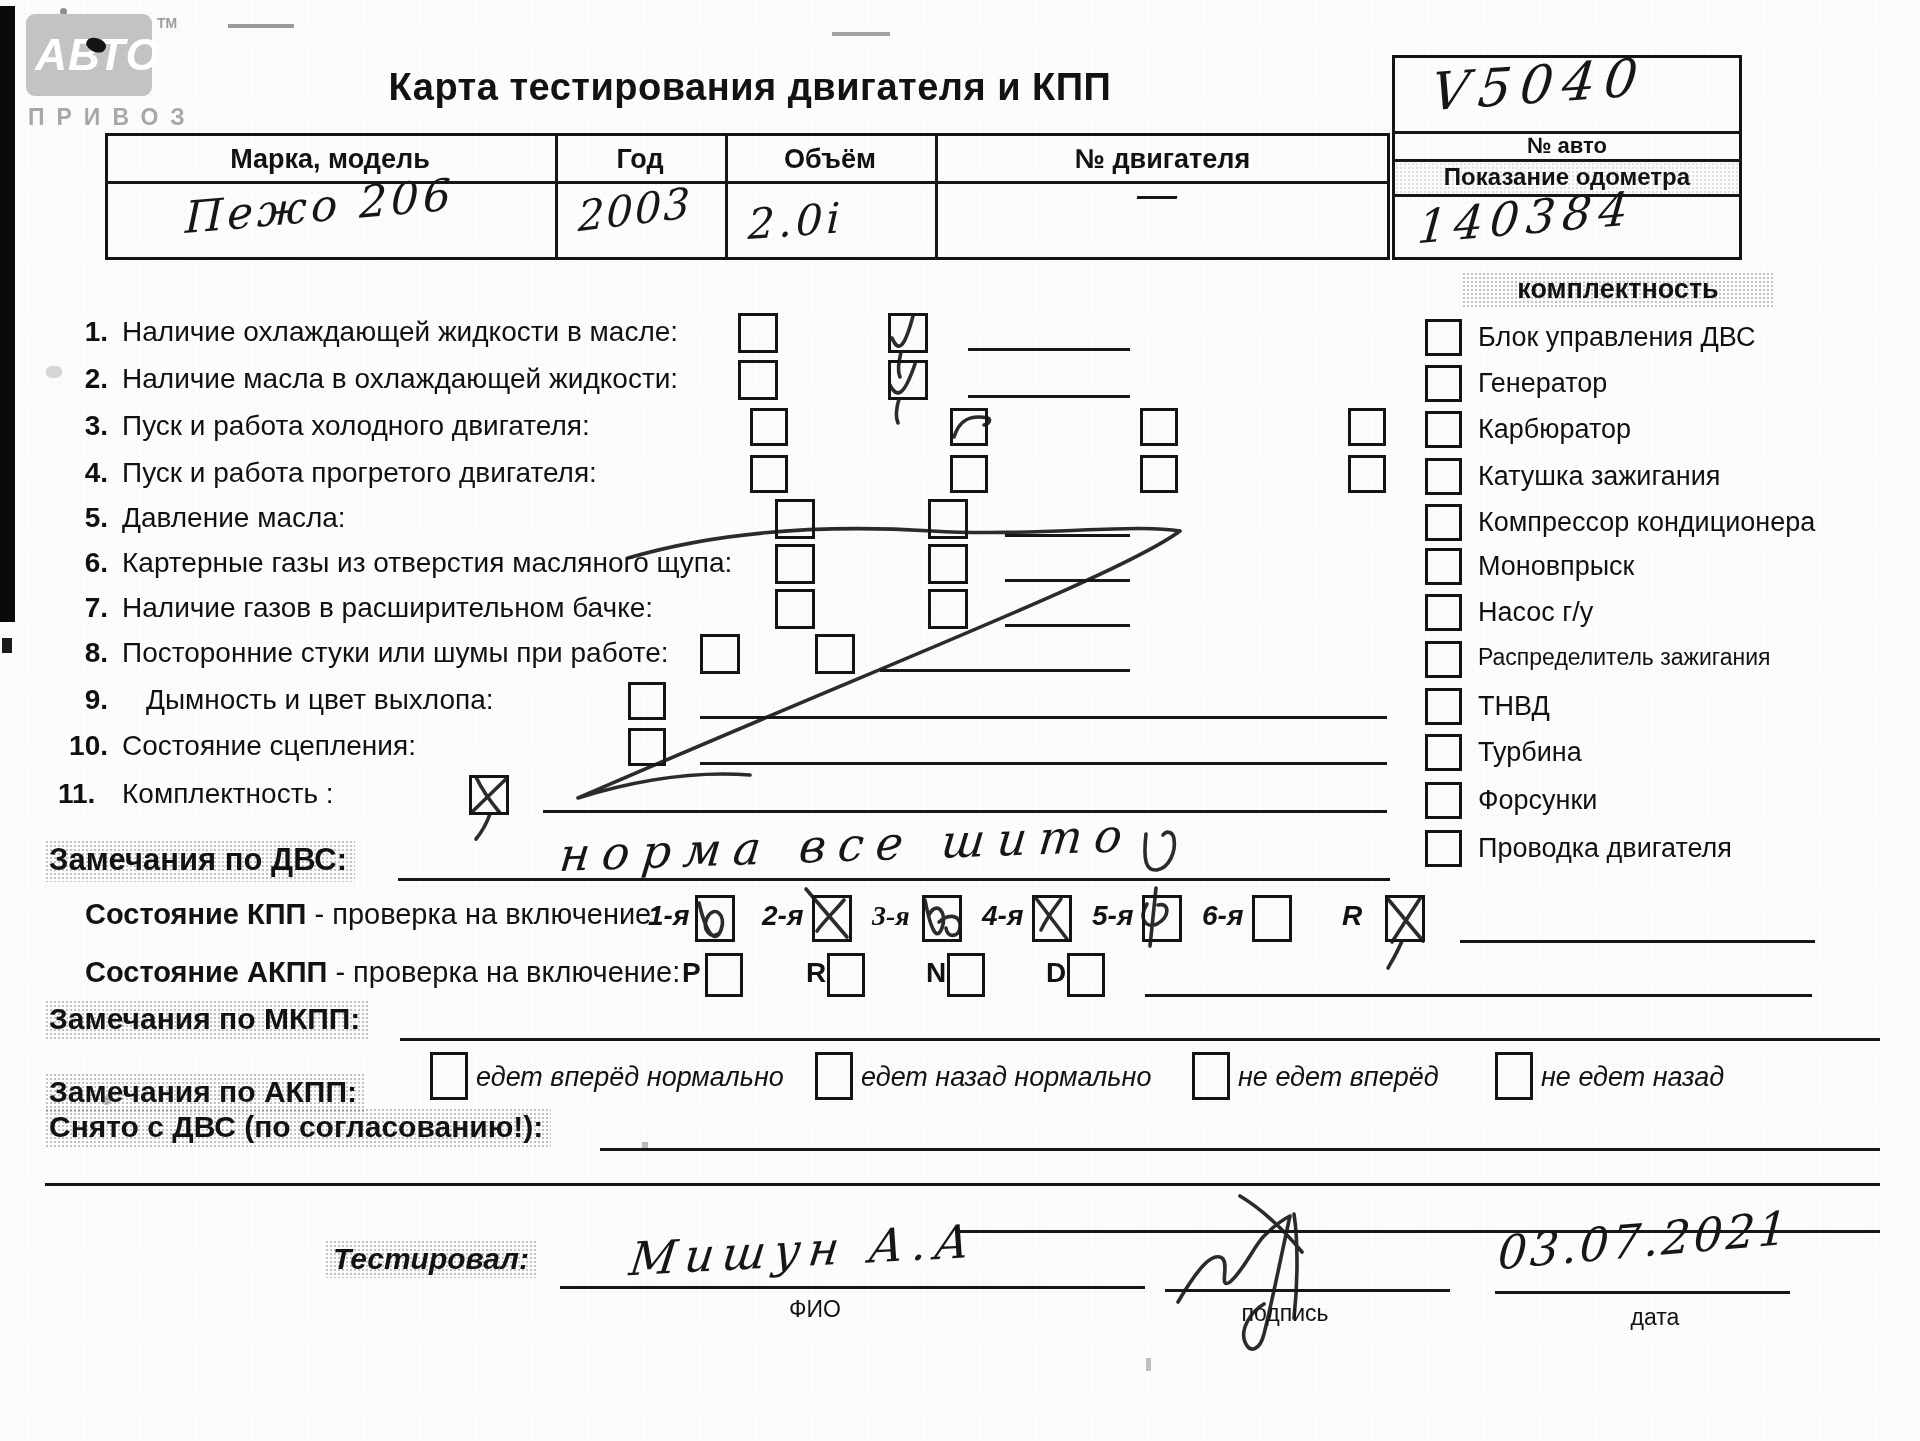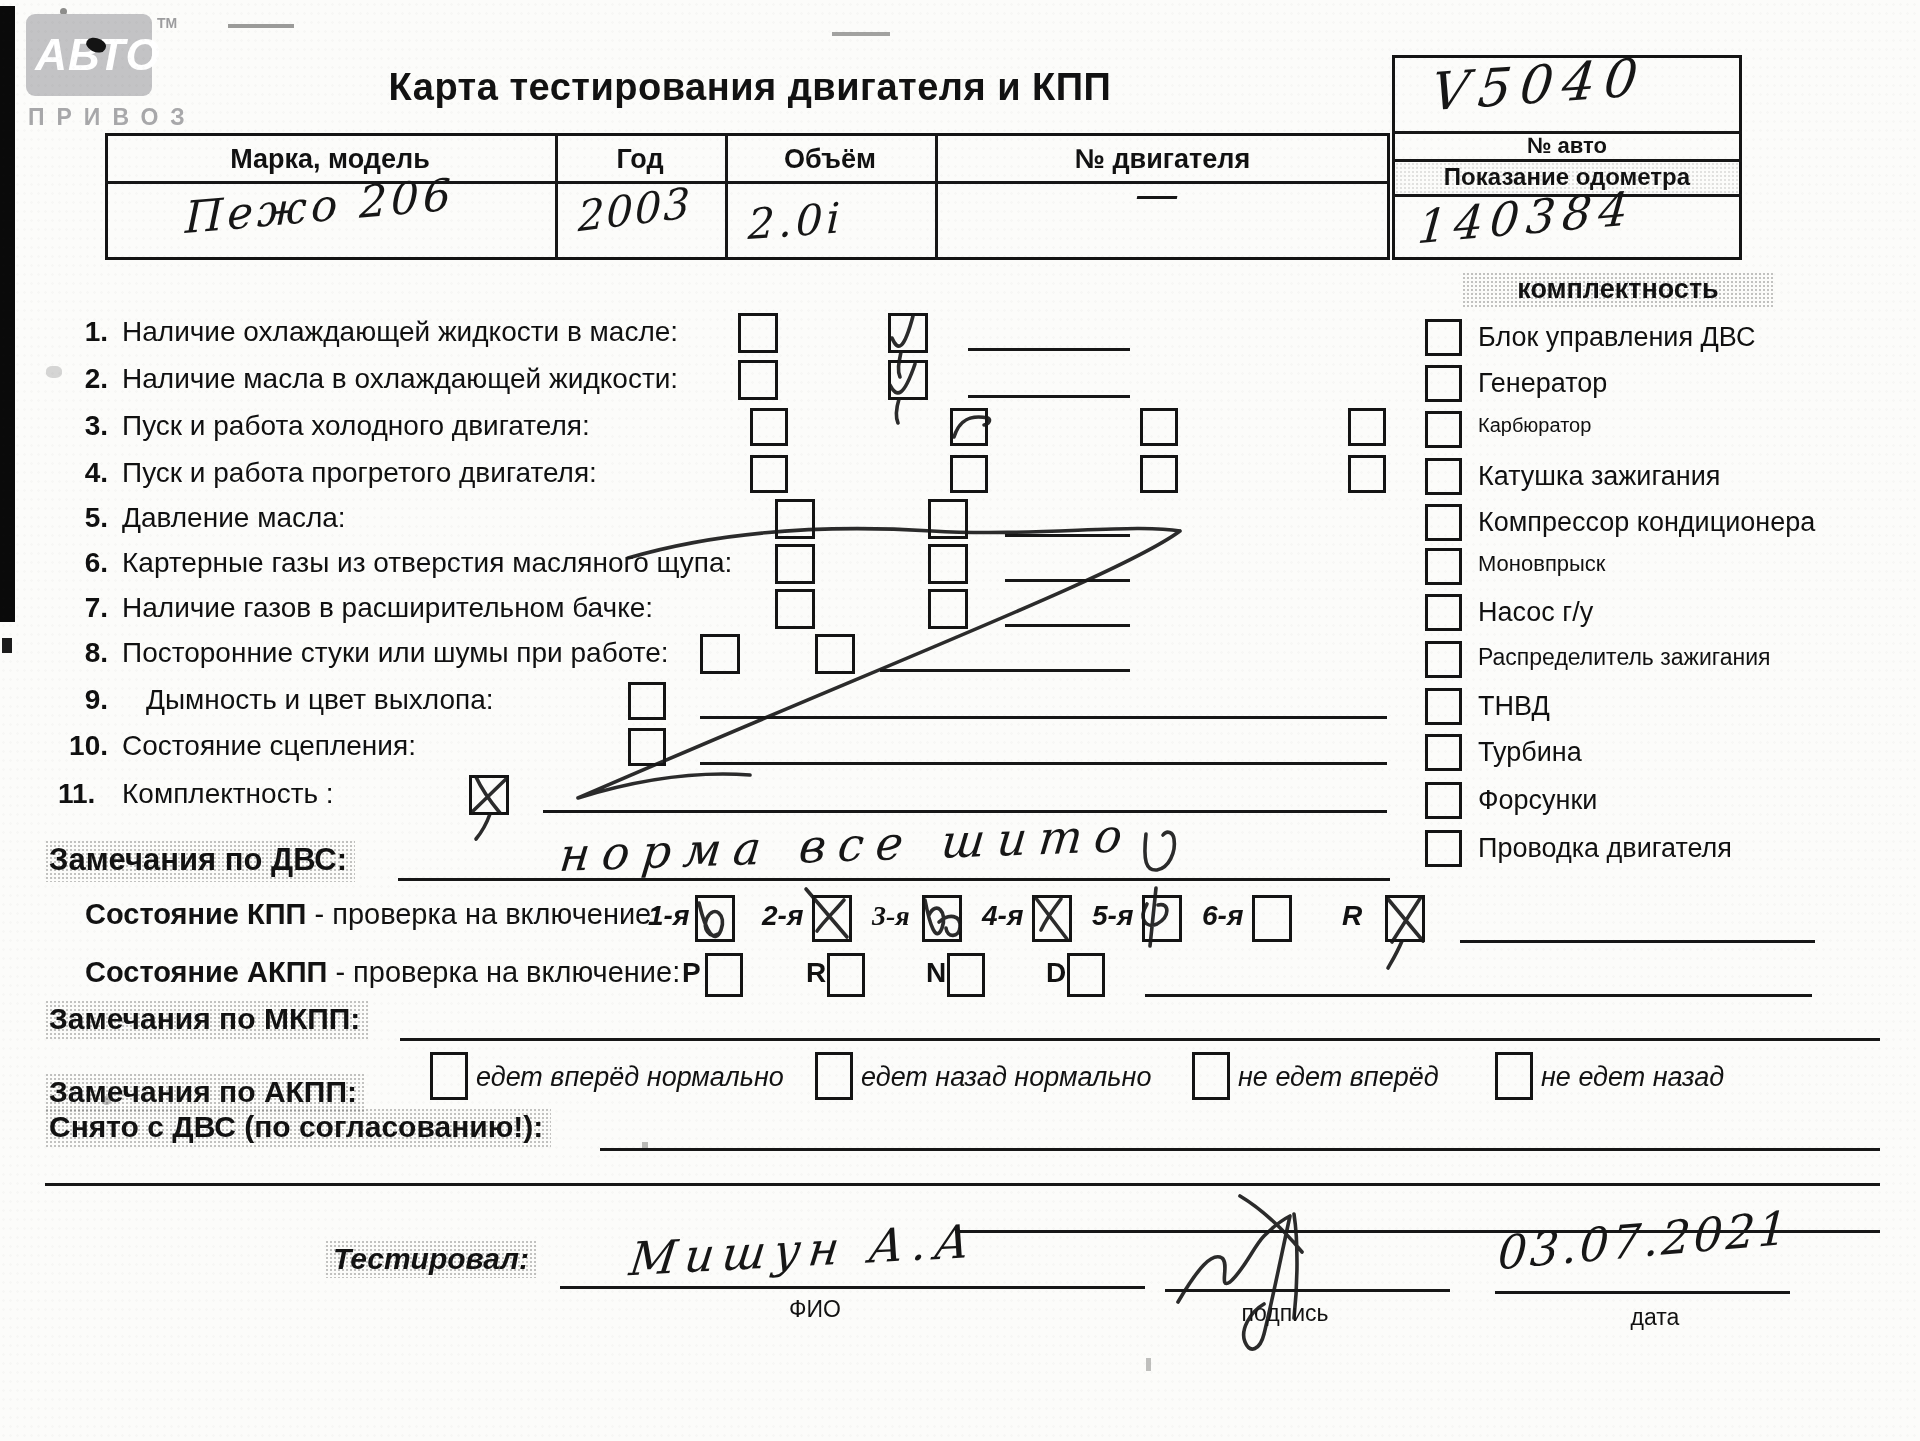--- a/index.html
+++ b/index.html
@@ -163,33 +163,33 @@
       <div class="abs" style="left: 0px; top: 0px;">
         <div class="box" style="left: 1425px; top: 319px; width: 37px; height: 37px;"></div>
         <div class="abs lbl nw" style="left: 1478px; top: 322px; font-size: 27px;">Блок управления ДВС</div>
       </div>
       <div class="abs" style="left: 0px; top: 0px;">
         <div class="box" style="left: 1425px; top: 365px; width: 37px; height: 37px;"></div>
         <div class="abs lbl nw" style="left: 1478px; top: 368px; font-size: 27px;">Генератор</div>
       </div>
       <div class="abs" style="left: 0px; top: 0px;">
         <div class="box" style="left: 1425px; top: 411px; width: 37px; height: 37px;"></div>
-        <div class="abs lbl nw" style="left: 1478px; top: 414px; font-size: 20px;">Карбюратор</div>
+        <div class="abs lbl nw" style="left: 1478px; top: 414px; font-size: 27px;">Карбюратор</div>
       </div>
       <div class="abs" style="left: 0px; top: 0px;">
         <div class="box" style="left: 1425px; top: 458px; width: 37px; height: 37px;"></div>
         <div class="abs lbl nw" style="left: 1478px; top: 461px; font-size: 27px;">Катушка зажигания</div>
       </div>
       <div class="abs" style="left: 0px; top: 0px;">
         <div class="box" style="left: 1425px; top: 504px; width: 37px; height: 37px;"></div>
         <div class="abs lbl nw" style="left: 1478px; top: 507px; font-size: 27px;">Компрессор кондиционера</div>
       </div>
       <div class="abs" style="left: 0px; top: 0px;">
         <div class="box" style="left: 1425px; top: 548px; width: 37px; height: 37px;"></div>
-        <div class="abs lbl nw" style="left: 1478px; top: 551px; font-size: 22px;">Моновпрыск</div>
+        <div class="abs lbl nw" style="left: 1478px; top: 551px; font-size: 27px;">Моновпрыск</div>
       </div>
       <div class="abs" style="left: 0px; top: 0px;">
         <div class="box" style="left: 1425px; top: 594px; width: 37px; height: 37px;"></div>
         <div class="abs lbl nw" style="left: 1478px; top: 597px; font-size: 27px;">Насос г/у</div>
       </div>
       <div class="abs" style="left: 0px; top: 0px;">
         <div class="box" style="left: 1425px; top: 641px; width: 37px; height: 37px;"></div>
         <div class="abs lbl nw" style="left: 1478px; top: 644px; font-size: 23px;">Распределитель зажигания</div>
       </div>
       <div class="abs" style="left: 0px; top: 0px;">

